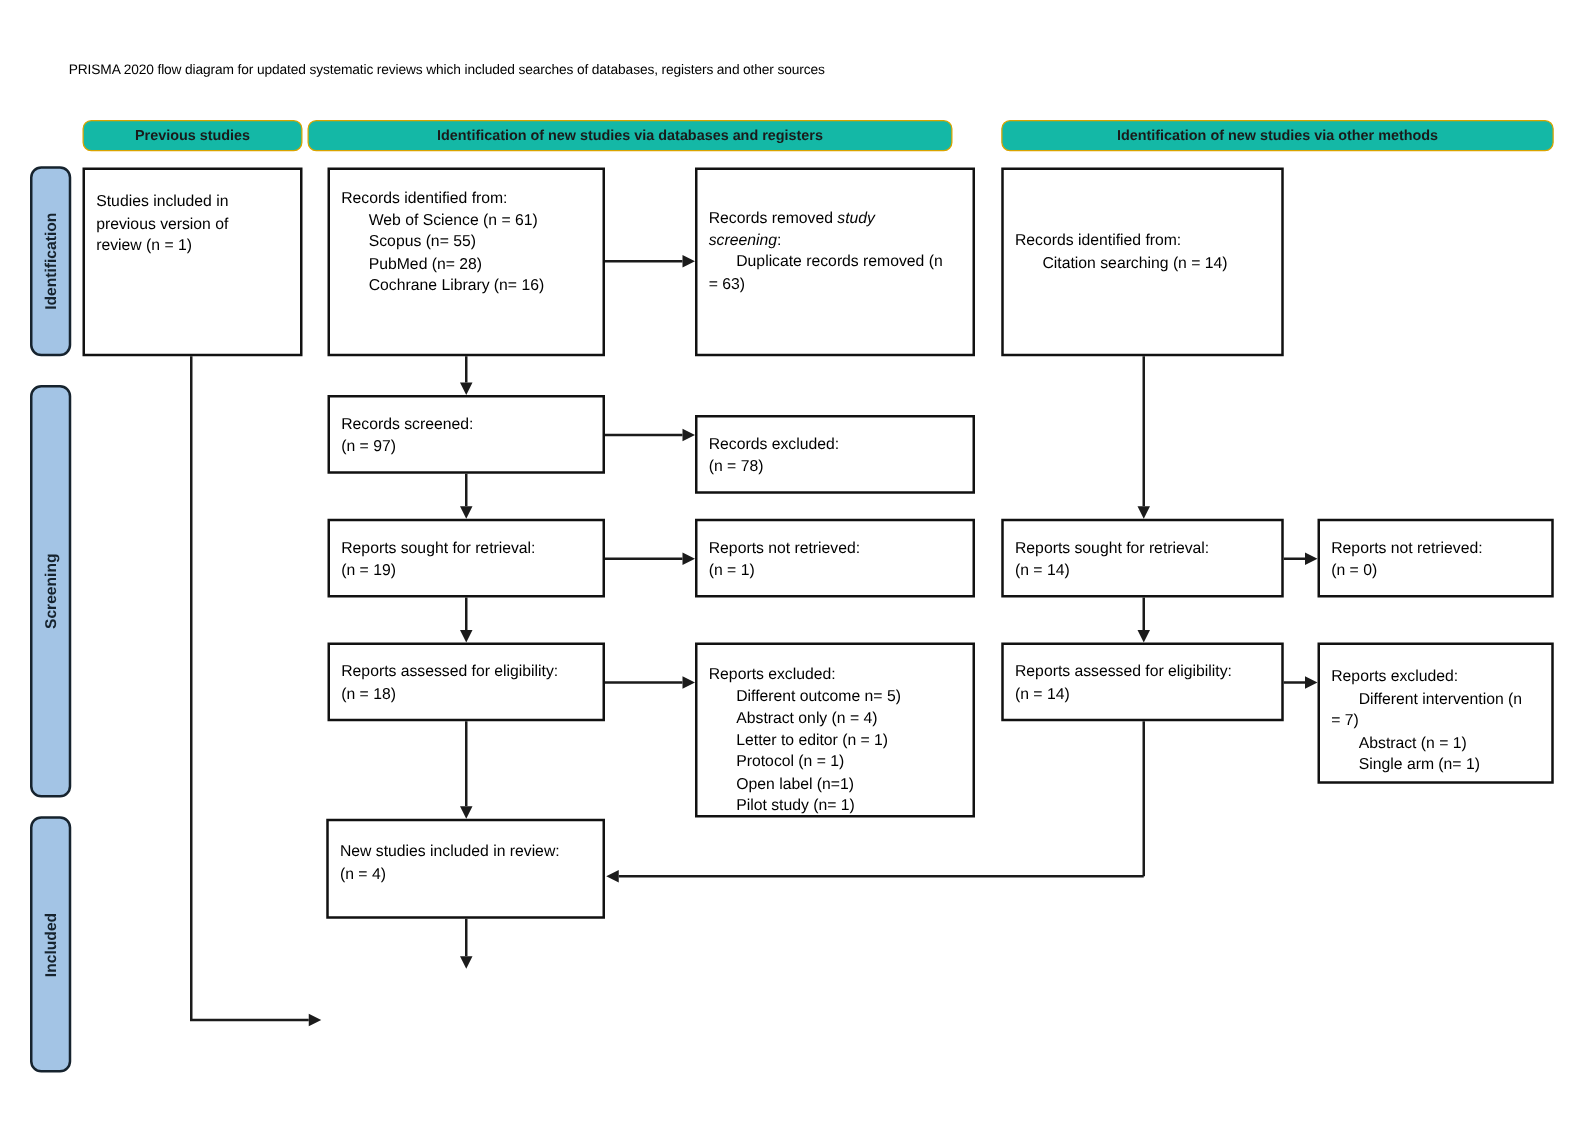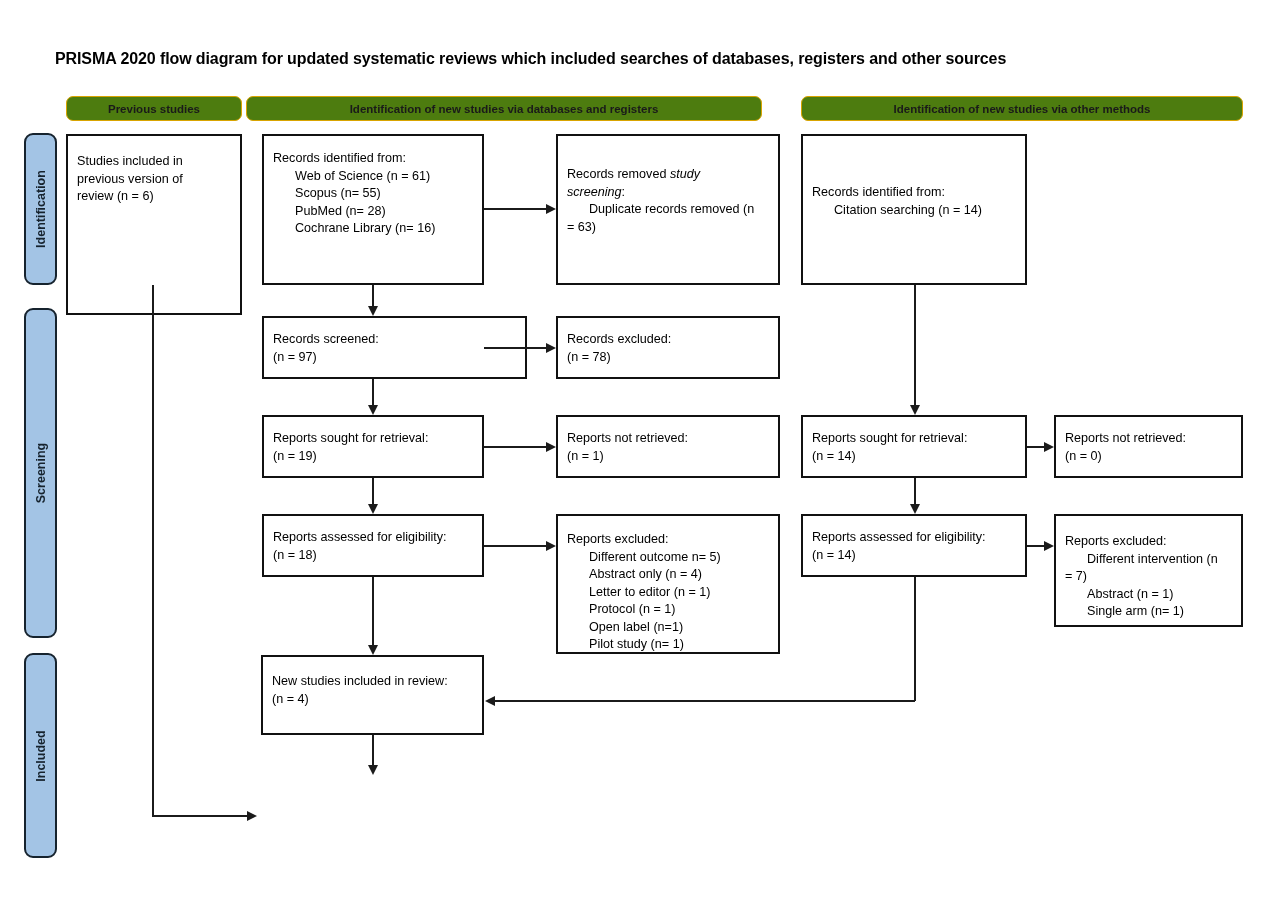--- a/index.html
+++ b/index.html
@@ -18,30 +18,30 @@
     height: 897px;
     background: #ffffff;
     overflow: hidden;
   }
 
   
   .diagram-title {
     position: absolute;
     left: 55px;
     top: 50px;
-    font-size: 16px;
-    font-weight: bold;
+    font-size: 11px;
+    font-weight: normal;
     letter-spacing: -0.1px;
     white-space: nowrap;
   }
 
   
   .header-bar {
     position: absolute;
-    background: #4d7c0f;
+    background: #14b8a6;
     border: 1px solid #D9A400;
     border-radius: 7px;
     display: flex;
     align-items: center;
     justify-content: center;
     font-size: 11.5px;
     font-weight: bold;
     color: #1a1a1a;
     text-align: center;
     box-sizing: border-box;
@@ -129,25 +129,25 @@
     <span class="rail-text">Screening</span>
   </div>
   <div class="side-rail" style="left:24px; top:653px; width:33px; height:205px;">
     <span class="rail-text">Included</span>
   </div>
 
   <div class="header-bar" style="left:66px; top:96px; width:176px; height:25px;">Previous studies</div>
   <div class="header-bar" style="left:246px; top:96px; width:516px; height:25px;">Identification of new studies via databases and registers</div>
   <div class="header-bar" style="left:801px; top:96px; width:442px; height:25px;">Identification of new studies via other methods</div>
 
-  <div class="pbox" style="left:66px; top:134px; width:176px; height:181px;">
+  <div class="pbox" style="left:66px; top:134px; width:176px; height:151px;">
     <div class="pbox-inner" style="top:17px;">
       <span class="line">Studies included in</span>
       <span class="line">previous version of</span>
-      <span class="line">review (n = 6)</span>
+      <span class="line">review (n = 1)</span>
     </div>
   </div>
 
   <div class="pbox" style="left:262px; top:134px; width:222px; height:151px;">
     <div class="pbox-inner" style="top:14px;">
       <span class="line">Records identified from:</span>
       <span class="line indent">Web of Science (n = 61)</span>
       <span class="line indent">Scopus (n= 55)</span>
       <span class="line indent">PubMed (n= 28)</span>
       <span class="line indent">Cochrane Library (n= 16)</span>
@@ -163,28 +163,28 @@
     </div>
   </div>
 
   <div class="pbox" style="left:801px; top:134px; width:226px; height:151px;">
     <div class="pbox-inner" style="top:48px;">
       <span class="line">Records identified from:</span>
       <span class="line indent">Citation searching (n = 14)</span>
     </div>
   </div>
 
-  <div class="pbox" style="left:262px; top:316px; width:265px; height:63px;padding-left:44px;">
+  <div class="pbox" style="left:262px; top:316px; width:222px; height:63px;padding-left:44px;">
     <div class="pbox-inner" style="top:13px;">
       <span class="line">Records screened:</span>
       <span class="line">(n = 97)</span>
     </div>
   </div>
 
-  <div class="pbox" style="left:556px; top:316px; width:224px; height:63px;">
+  <div class="pbox" style="left:556px; top:332px; width:224px; height:63px;">
     <div class="pbox-inner" style="top:13px;">
       <span class="line">Records excluded:</span>
       <span class="line">(n = 78)</span>
     </div>
   </div>
 
   <div class="pbox" style="left:262px; top:415px; width:222px; height:63px;">
     <div class="pbox-inner" style="top:13px;">
       <span class="line">Reports sought for retrieval:</span>
       <span class="line">(n = 19)</span>

